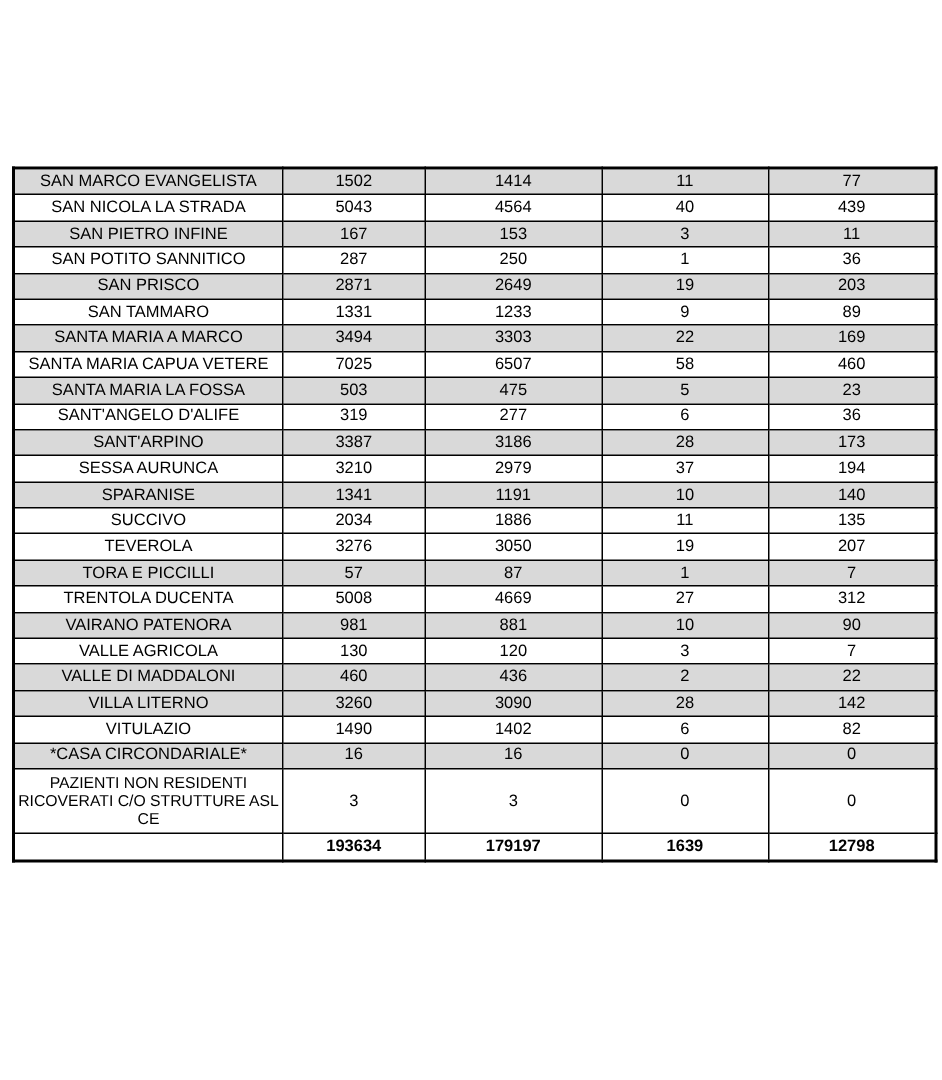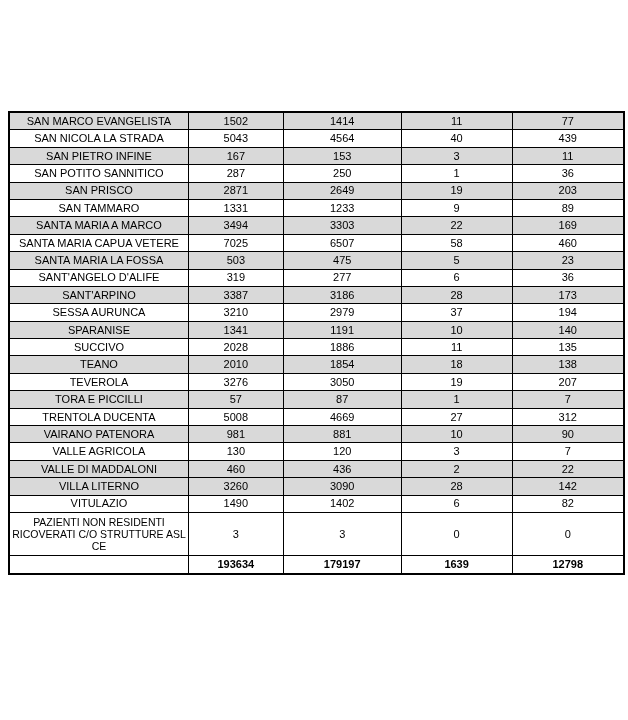--- a/index.html
+++ b/index.html
@@ -153,31 +153,24 @@
         </tr>
         <tr class="shaded">
           <td class="name-cell">SPARANISE</td>
           <td class="value-cell">1341</td>
           <td class="value-cell">1191</td>
           <td class="value-cell">10</td>
           <td class="value-cell">140</td>
         </tr>
         <tr>
           <td class="name-cell">SUCCIVO</td>
-          <td class="value-cell">2028</td>
+          <td class="value-cell">2034</td>
           <td class="value-cell">1886</td>
           <td class="value-cell">11</td>
           <td class="value-cell">135</td>
-        </tr>
-        <tr class="shaded">
-          <td class="name-cell">TEANO</td>
-          <td class="value-cell">2010</td>
-          <td class="value-cell">1854</td>
-          <td class="value-cell">18</td>
-          <td class="value-cell">138</td>
         </tr>
         <tr>
           <td class="name-cell">TEVEROLA</td>
           <td class="value-cell">3276</td>
           <td class="value-cell">3050</td>
           <td class="value-cell">19</td>
           <td class="value-cell">207</td>
         </tr>
         <tr class="shaded">
           <td class="name-cell">TORA E PICCILLI</td>
@@ -220,20 +213,27 @@
           <td class="value-cell">3090</td>
           <td class="value-cell">28</td>
           <td class="value-cell">142</td>
         </tr>
         <tr>
           <td class="name-cell">VITULAZIO</td>
           <td class="value-cell">1490</td>
           <td class="value-cell">1402</td>
           <td class="value-cell">6</td>
           <td class="value-cell">82</td>
+        </tr>
+        <tr class="shaded">
+          <td class="name-cell">*CASA CIRCONDARIALE*</td>
+          <td class="value-cell">16</td>
+          <td class="value-cell">16</td>
+          <td class="value-cell">0</td>
+          <td class="value-cell">0</td>
         </tr>
         <tr class="tall">
           <td class="name-cell">PAZIENTI NON RESIDENTI RICOVERATI C/O STRUTTURE ASL CE</td>
           <td class="value-cell">3</td>
           <td class="value-cell">3</td>
           <td class="value-cell">0</td>
           <td class="value-cell">0</td>
         </tr>
         <tr class="totals">
           <td class="name-cell"></td>

